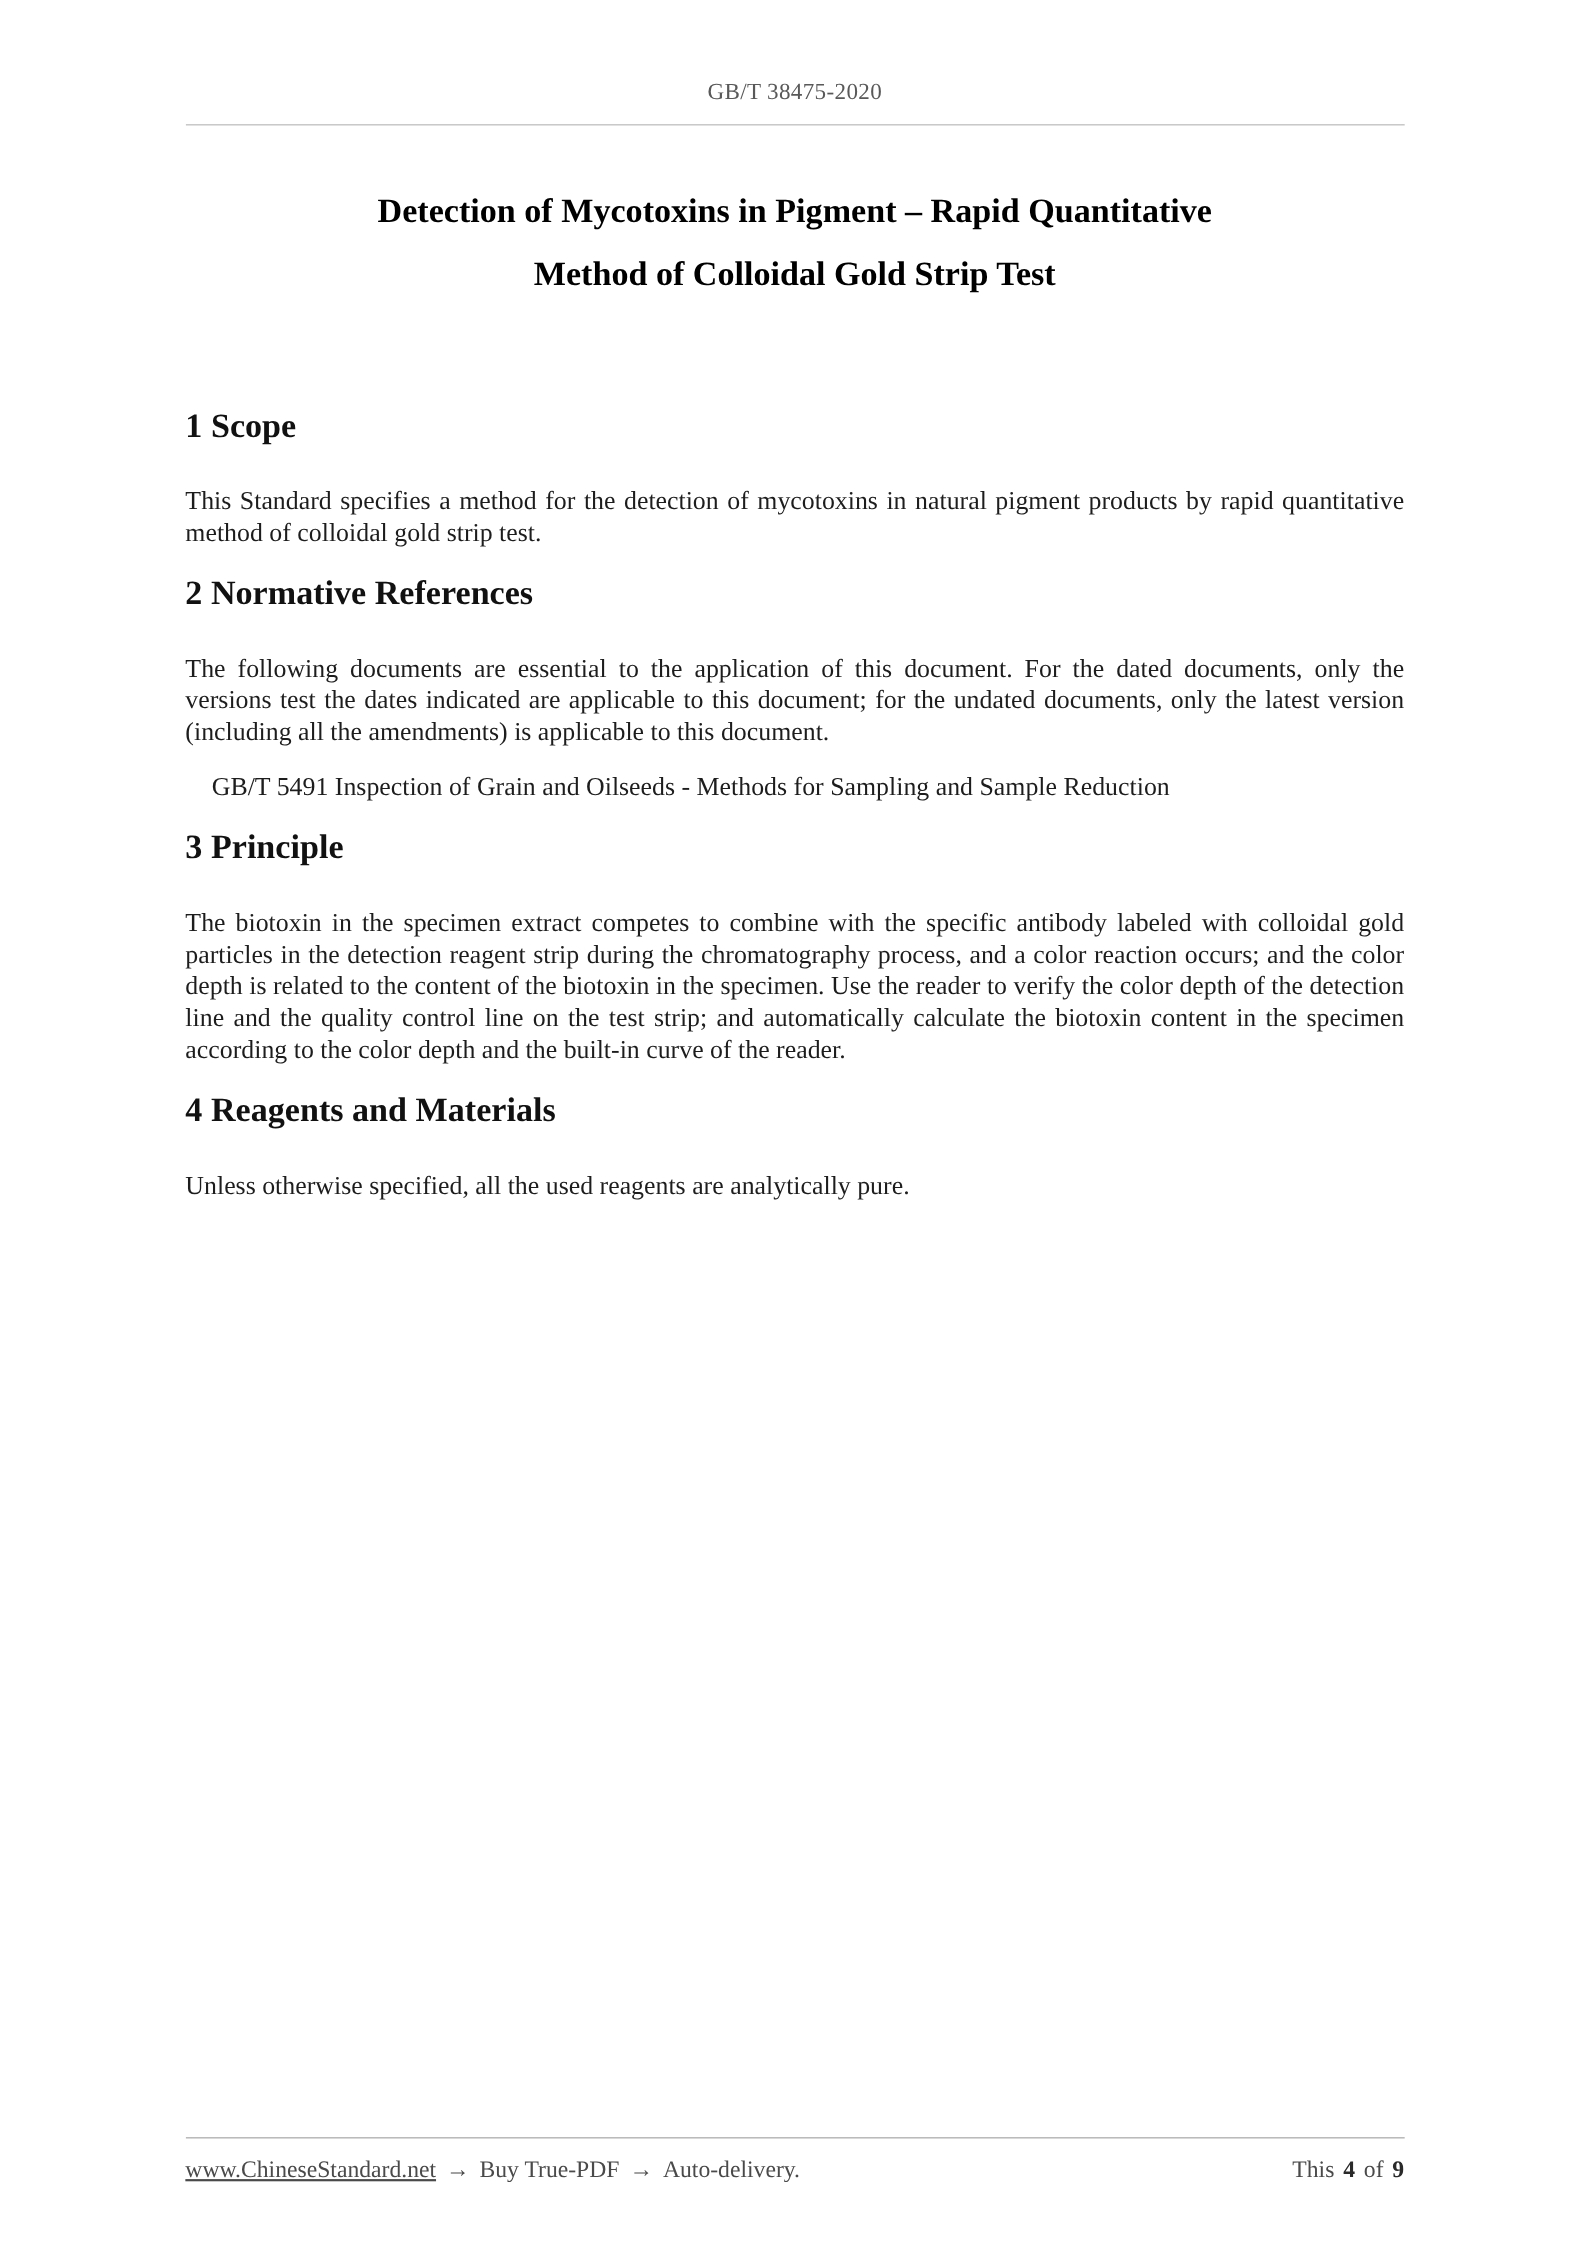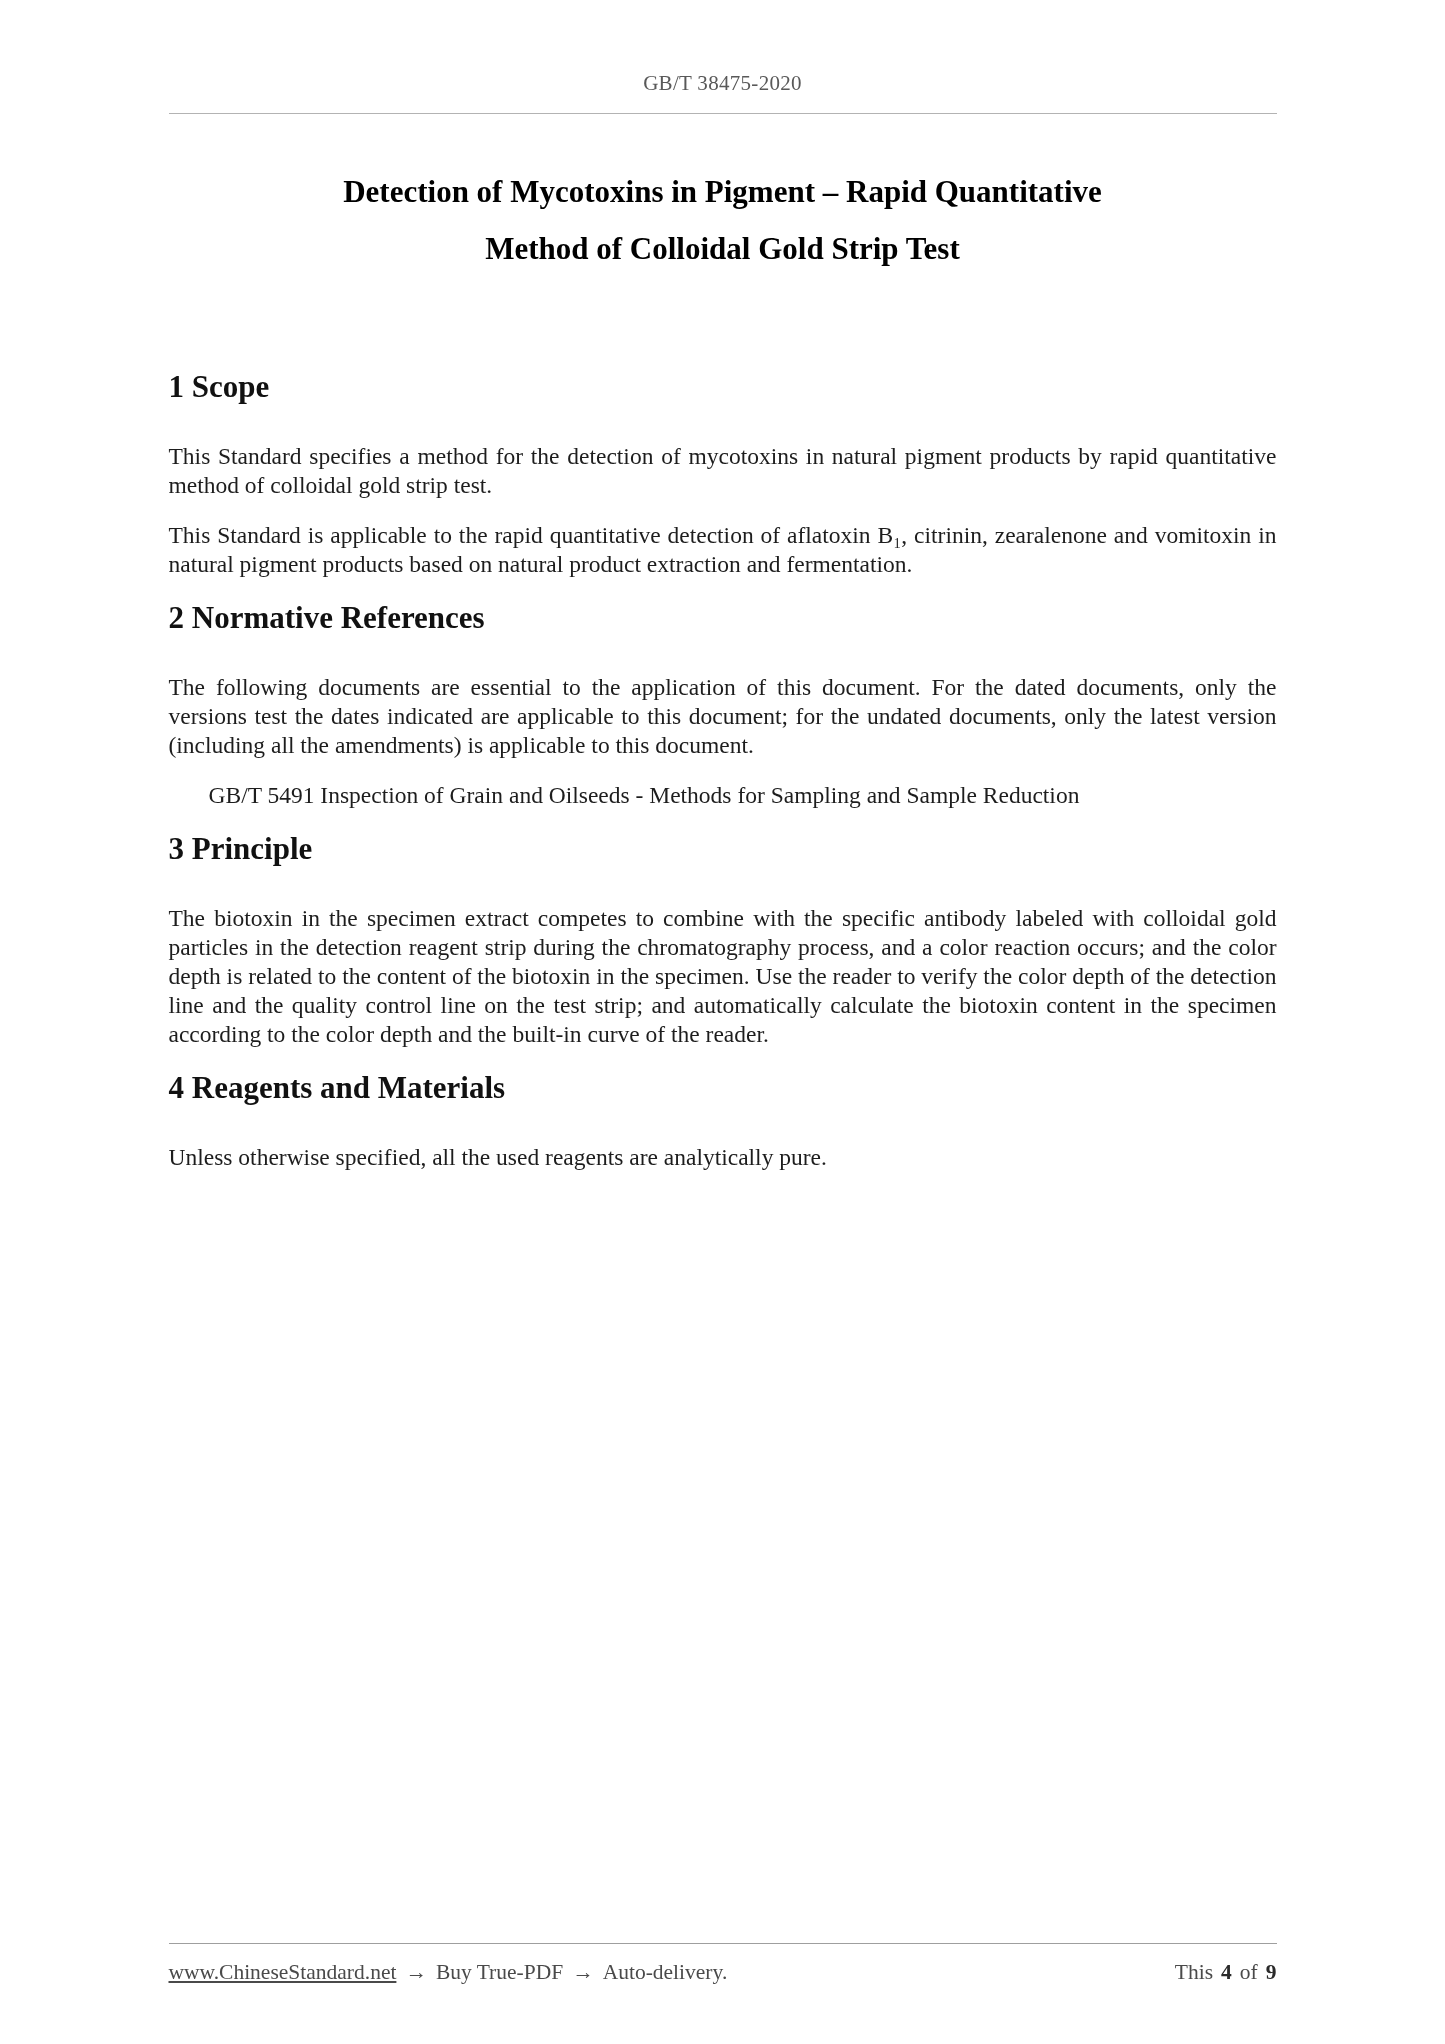--- a/index.html
+++ b/index.html
@@ -50,21 +50,21 @@
     color: #111111;
   }
   .body-text {
     margin: 0 0 21px 0;
     font-size: 23.5px;
     line-height: 29px;
     text-align: justify;
     color: #1d1d1d;
   }
   .reference {
-    margin-left: 40px;
+    margin-left: 24px;
   }
   .doc-footer {
     position: absolute;
     left: 168px;
     right: 168px;
     top: 1943px;
     border-top: 1.5px solid #9f9f9f;
     padding-top: 16px;
     display: flex;
     justify-content: space-between;
@@ -109,21 +109,20 @@
   <div class="content">
 
     <h1 class="doc-title">
       <span class="title-line">Detection of Mycotoxins in Pigment – Rapid Quantitative</span>
       <span class="title-line">Method of Colloidal Gold Strip Test</span>
     </h1>
 
     <section>
       <h2 class="section-heading">1 Scope</h2>
       <p class="body-text">This Standard specifies a method for the detection of mycotoxins in natural pigment products by rapid quantitative method of colloidal gold strip test.</p>
-      <p class="body-text">This Standard is applicable to the rapid quantitative detection of aflatoxin B₁, citrinin, zearalenone and vomitoxin in natural pigment products based on natural product extraction and fermentation.</p>
     </section>
 
     <section>
       <h2 class="section-heading">2 Normative References</h2>
       <p class="body-text">The following documents are essential to the application of this document. For the dated documents, only the versions test the dates indicated are applicable to this document; for the undated documents, only the latest version (including all the amendments) is applicable to this document.</p>
       <p class="body-text reference">GB/T 5491 Inspection of Grain and Oilseeds - Methods for Sampling and Sample Reduction</p>
     </section>
 
     <section>
       <h2 class="section-heading">3 Principle</h2>

